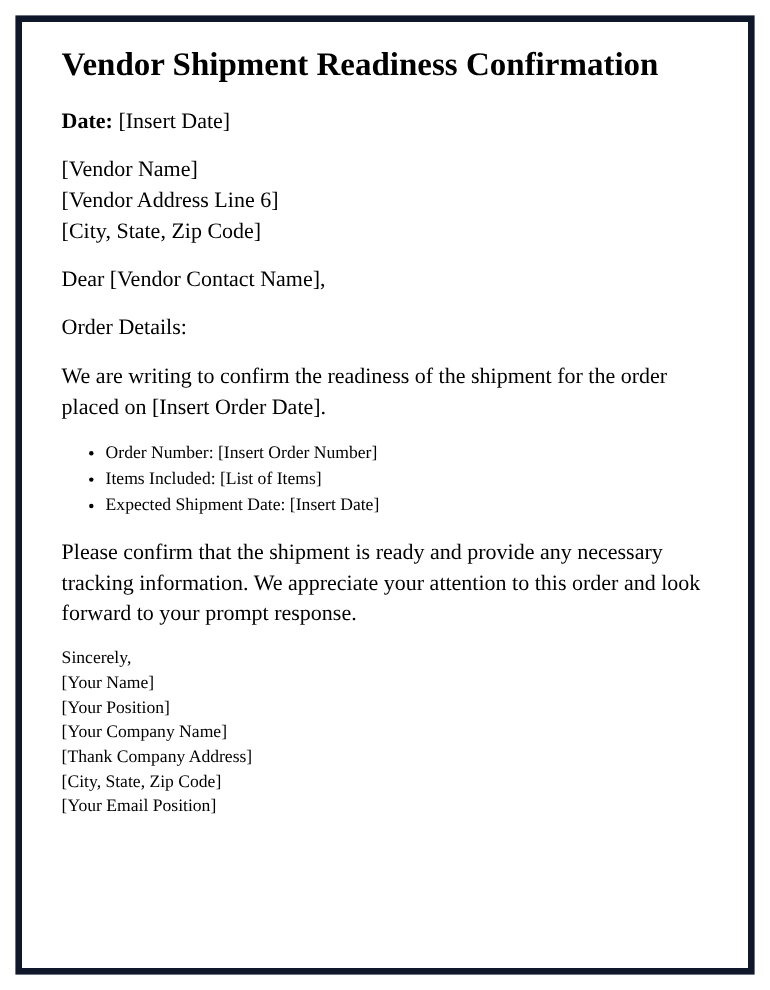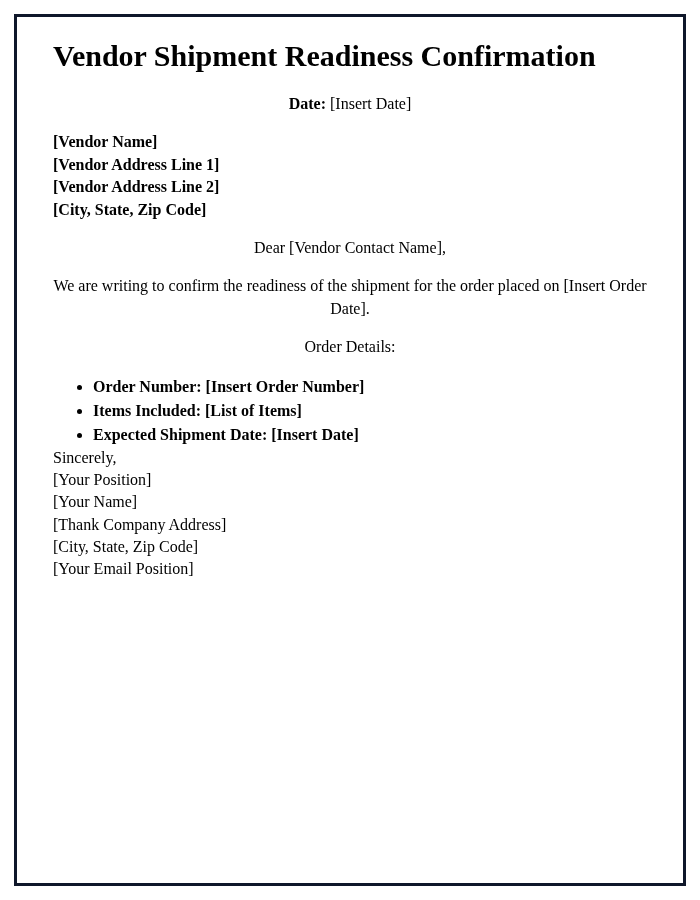--- a/index.html
+++ b/index.html
@@ -8,50 +8,48 @@
       box-sizing: border-box;
     }
     body {
       font-family: "Times New Roman", Times, serif;
       background: #ffffff;
       width: 700px;
       height: 900px;
       padding: 14px;
     }
     .document {
-      border: 3px solid #0f172a;
+      border: 6px solid #0f172a;
       width: 100%;
       height: 100%;
       padding: 22px 36px;
     }
     h1 {
       font-size: 30px;
       font-weight: bold;
       margin-bottom: 20px;
     }
     p {
-      font-size: 16px;
+      font-size: 20px;
       line-height: 1.4;
       margin-bottom: 16px;
-      text-align: center;
     }
     .label {
       font-weight: bold;
     }
     .address-block {
       margin-bottom: 16px;
     }
     .address-block div {
-      font-size: 16px;
+      font-size: 20px;
       line-height: 1.4;
-      font-weight: bold;
     }
     ul {
       margin-left: 40px;
-      font-weight: bold;
+      margin-bottom: 16px;
     }
     ul li {
       font-size: 16px;
       line-height: 1.5;
     }
     .signature-block {
       margin-top: 0;
     }
     .signature-block div {
       font-size: 16px;
@@ -66,41 +64,42 @@
   <h1>Vendor Shipment Readiness Confirmation</h1>
 
   <p>
     <span class="label">Date:</span>
     <span>[Insert Date]</span>
   </p>
 
 
   <div class="address-block">
     <div>[Vendor Name]</div>
-    <div>[Vendor Address Line 1]</div>
-    <div>[Vendor Address Line 2]</div>
+    <div>[Vendor Address Line 6]</div>
     <div>[City, State, Zip Code]</div>
   </div>
 
   <p>Dear [Vendor Contact Name],</p>
 
+  <p>Order Details:</p>
+
   <p>We are writing to confirm the readiness of the shipment for the order placed on [Insert Order Date].</p>
-
-  <p>Order Details:</p>
 
   <ul>
     <li>Order Number: [Insert Order Number]</li>
     <li>Items Included: [List of Items]</li>
     <li>Expected Shipment Date: [Insert Date]</li>
   </ul>
 
+  <p>Please confirm that the shipment is ready and provide any necessary tracking information. We appreciate your attention to this order and look forward to your prompt response.</p>
 
 
   <div class="signature-block">
     <div>Sincerely,</div>
+    <div>[Your Name]</div>
     <div>[Your Position]</div>
-    <div>[Your Name]</div>
+    <div>[Your Company Name]</div>
     <div>[Thank Company Address]</div>
     <div>[City, State, Zip Code]</div>
     <div>[Your Email Position]</div>
   </div>
 
 </div>
 
 </body></html>

